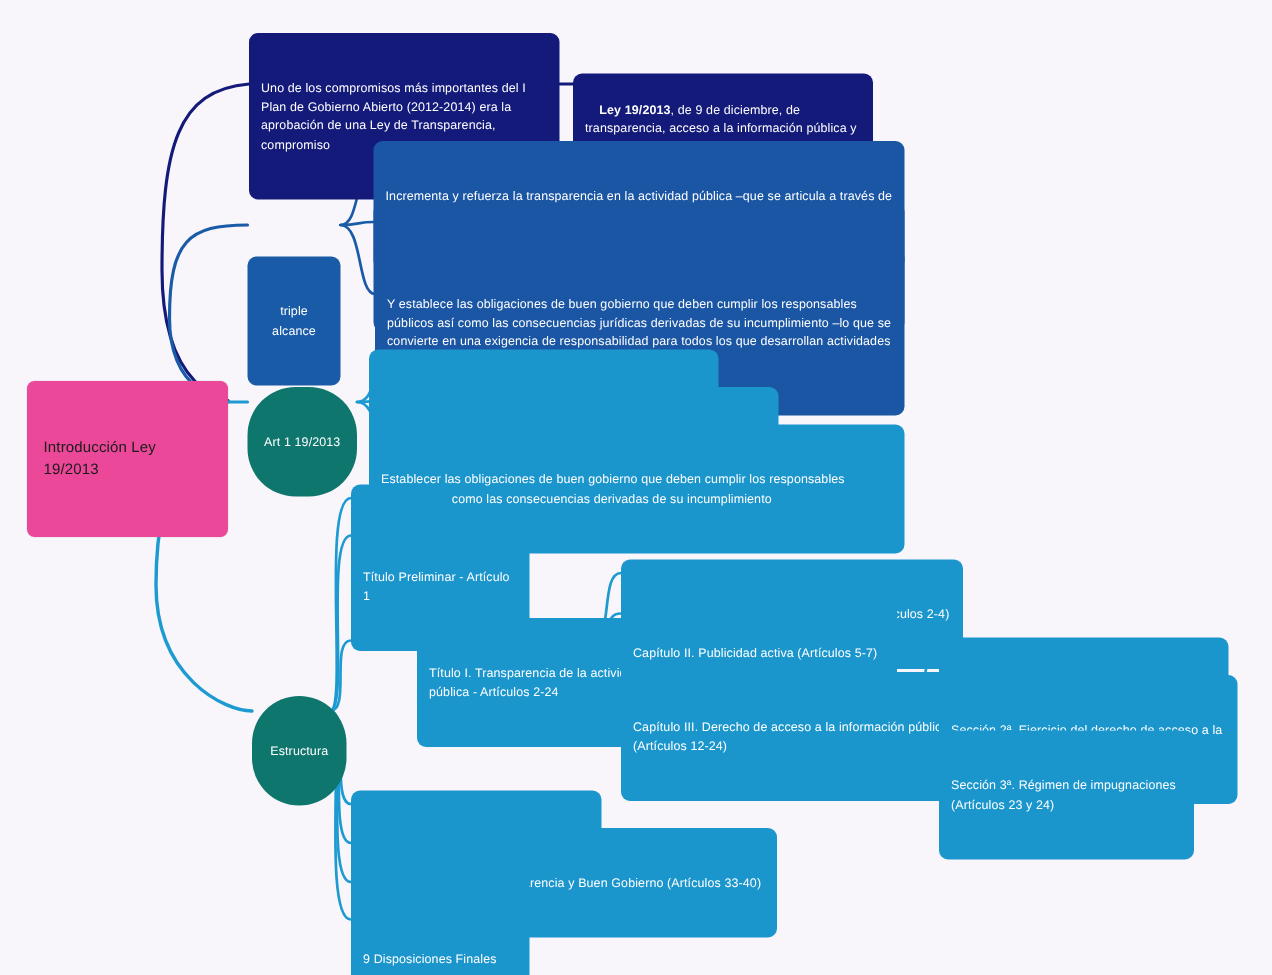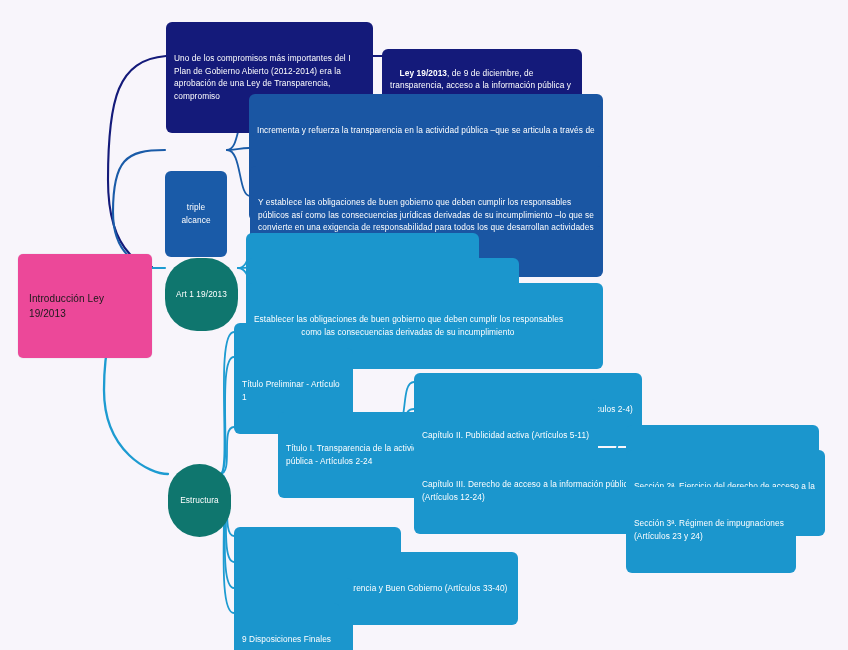--- a/index.html
+++ b/index.html
@@ -160,21 +160,21 @@
     <span class="lbl">8 Disposiciones Adicionales</span>
   </div>
   <div class="node teal2" style="left:234px; top:603px; width:106px;">
     <span class="lbl">9 Disposiciones Finales</span>
   </div>
 
   <div class="node teal2" style="left:414px; top:373px; width:228px;">
     <span class="lbl">Capítulo I. Ámbito subjetivo de aplicación (Artículos 2-4)</span>
   </div>
   <div class="node teal2" style="left:414px; top:399px; width:184px;">
-    <span class="lbl">Capítulo II. Publicidad activa (Artículos 5-11)</span>
+    <span class="lbl">Capítulo II. Publicidad activa (Artículos 5-7)</span>
   </div>
   <div class="node teal2" style="left:414px; top:448px; width:231px;">
     <span class="lbl">Capítulo III. Derecho de acceso a la información pública (Artículos 12-24)</span>
   </div>
 
   <div class="node teal2" style="left:626px; top:425px; width:193px;">
     <span class="lbl">Sección 1ª. Régimen general (Artículos 12-16)</span>
   </div>
   <div class="node teal2" style="left:626px; top:450px; width:199px;">
     <span class="lbl">Sección 2ª. Ejercicio del derecho de acceso a la información pública (Artículos 17-22)</span>

